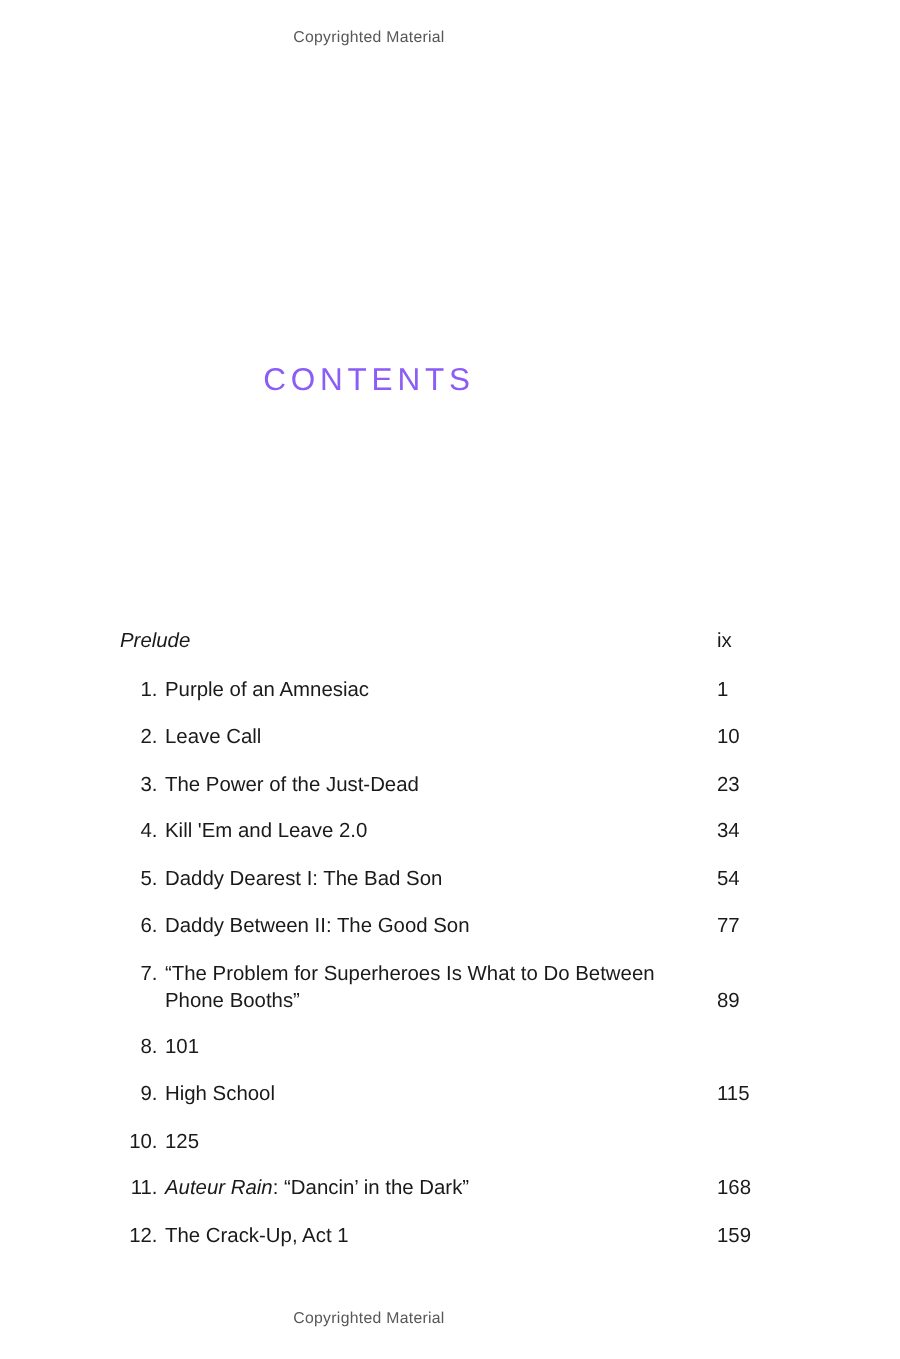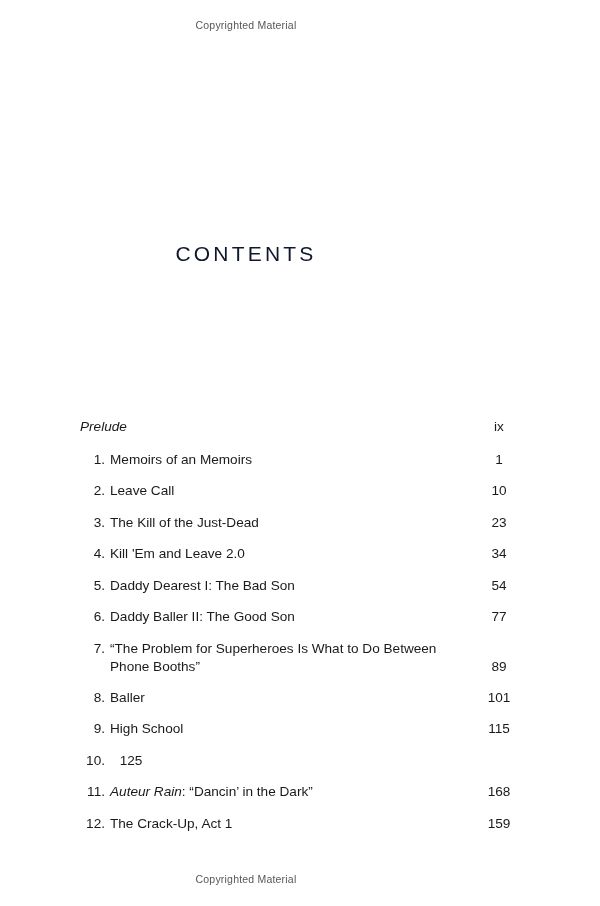--- a/index.html
+++ b/index.html
@@ -34,21 +34,21 @@
   .copyright-bottom { top: 873px; }
 
   .contents-title {
     position: absolute;
     top: 242px;
     left: 0;
     width: 100%;
     text-align: center;
     font-size: 21px;
     letter-spacing: 3.2px;
-    color: #0f172a;
+    color: #8b5cf6;
     font-weight: 400;
   }
 
   .toc {
     position: absolute;
     top: 418px;
     left: 80px;
     width: 440px;
   }
 
@@ -74,21 +74,21 @@
   }
 
   .toc-label {
     flex: 1 1 auto;
     padding-right: 10px;
   }
 
   .toc-page {
     flex: 0 0 42px;
     width: 42px;
-    text-align: center;
+    text-align: left;
     white-space: nowrap;
   }
 
   .toc-row.prelude .toc-label {
     font-style: italic;
     padding-left: 0;
   }
   .toc-row.prelude .toc-num {
     width: 0;
     flex: 0 0 0;
@@ -112,56 +112,55 @@
   <div class="contents-title">CONTENTS</div>
 
   <div class="toc">
       <div class="toc-row prelude">
         <span class="toc-num"></span>
         <span class="toc-label">Prelude</span>
         <span class="toc-page">ix</span>
       </div>
       <div class="toc-row">
         <span class="toc-num">1.</span>
-        <span class="toc-label">Memoirs of an Memoirs</span>
+        <span class="toc-label">Purple of an Amnesiac</span>
         <span class="toc-page">1</span>
       </div>
       <div class="toc-row">
         <span class="toc-num">2.</span>
         <span class="toc-label">Leave Call</span>
         <span class="toc-page">10</span>
       </div>
       <div class="toc-row">
         <span class="toc-num">3.</span>
-        <span class="toc-label">The Kill of the Just-Dead</span>
+        <span class="toc-label">The Power of the Just-Dead</span>
         <span class="toc-page">23</span>
       </div>
       <div class="toc-row">
         <span class="toc-num">4.</span>
         <span class="toc-label">Kill 'Em and Leave 2.0</span>
         <span class="toc-page">34</span>
       </div>
       <div class="toc-row">
         <span class="toc-num">5.</span>
         <span class="toc-label">Daddy Dearest I: The Bad Son</span>
         <span class="toc-page">54</span>
       </div>
       <div class="toc-row">
         <span class="toc-num">6.</span>
-        <span class="toc-label">Daddy Baller II: The Good Son</span>
+        <span class="toc-label">Daddy Between II: The Good Son</span>
         <span class="toc-page">77</span>
       </div>
       <div class="toc-row wrap">
         <span class="toc-num">7.</span>
         <span class="toc-label">“The Problem for Superheroes Is What to Do Between Phone Booths”</span>
         <span class="toc-page">89</span>
       </div>
       <div class="toc-row">
         <span class="toc-num">8.</span>
-        <span class="toc-label">Baller</span>
         <span class="toc-page">101</span>
       </div>
       <div class="toc-row">
         <span class="toc-num">9.</span>
         <span class="toc-label">High School</span>
         <span class="toc-page">115</span>
       </div>
       <div class="toc-row">
         <span class="toc-num">10.</span>
         <span class="toc-page">125</span>

